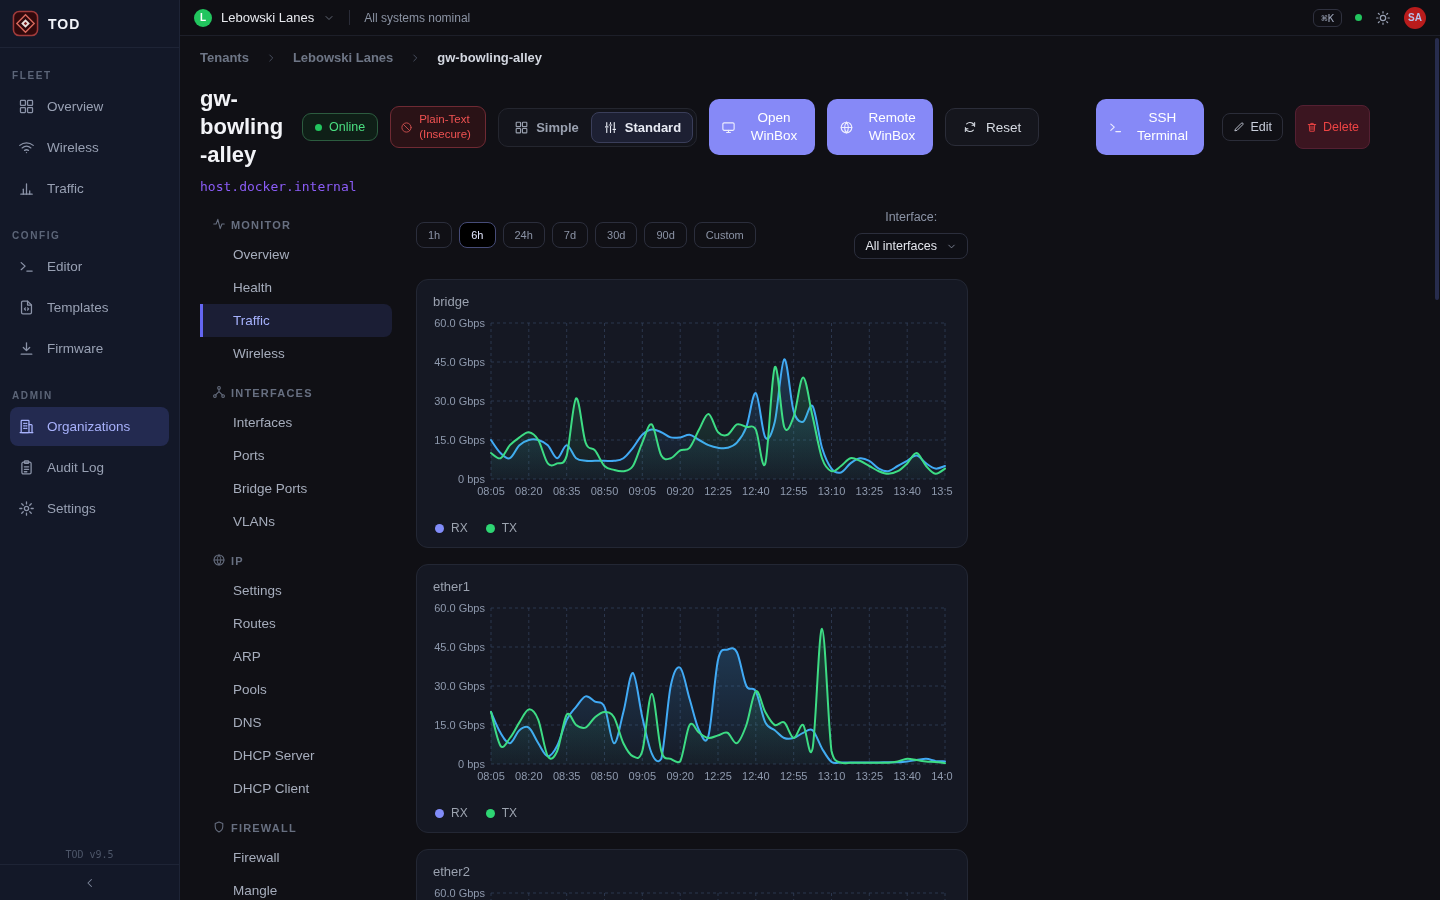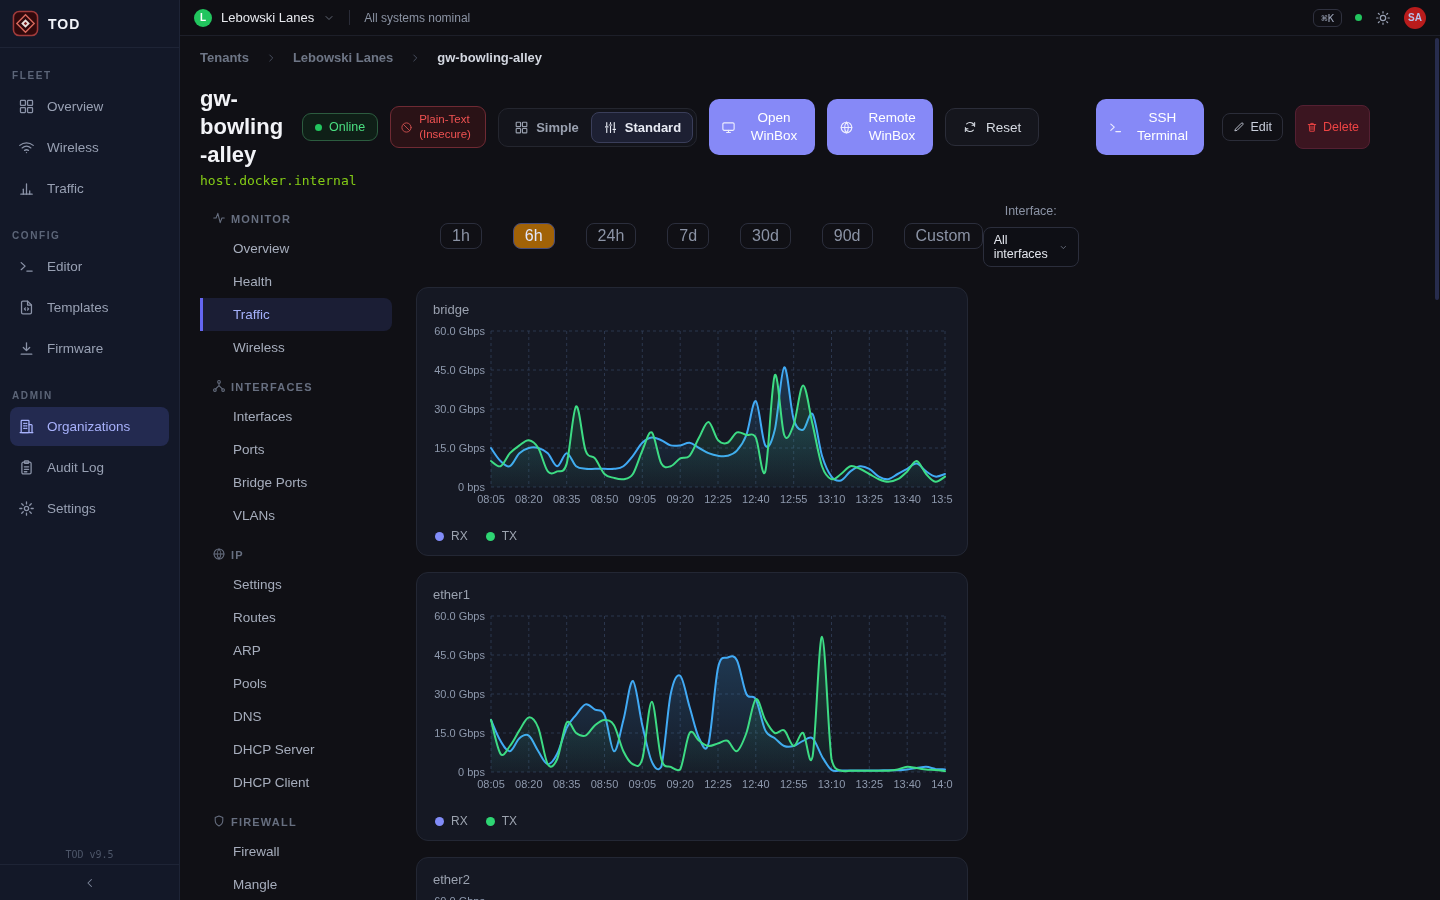--- a/index.html
+++ b/index.html
@@ -52,38 +52,38 @@
   .seg-opt.active { background:#1d2033; border-color:#3a3e5a; color:#e7eaf3; }
   .btn-primary { display:flex; align-items:center; gap:9px; background:#8689f7; border:none; border-radius:10px; color:#fff; height:56px; padding:0 12px; font-size:13.5px; font-family:inherit; cursor:pointer; width:106px; }
   .btn-primary .icon { width:15px; height:15px; opacity:.85; flex:0 0 auto; }
   .btn-primary span { flex:1; text-align:center; line-height:1.35; }
   .btn-reset { display:flex; align-items:center; gap:9px; height:38px; padding:0 17px; background:#15161d; border:1px solid #2b2d39; border-radius:10px; color:#d6dae2; font-size:13.5px; font-family:inherit; cursor:pointer; }
   .btn-reset .icon { width:14px; height:14px; }
   .btn-edit { display:flex; align-items:center; gap:5px; height:28px; padding:0 10px; background:transparent; border:1px solid #2b2d39; border-radius:8px; color:#c9cedb; font-size:12.5px; font-family:inherit; cursor:pointer; margin-left:6px; }
   .btn-edit .icon { width:12px; height:12px; }
   .btn-delete { display:flex; align-items:center; gap:5px; height:44px; padding:0 10px; background:#3b1520; border:1px solid #542032; border-radius:8px; color:#ee4444; font-size:12.5px; font-family:inherit; cursor:pointer; }
   .btn-delete .icon { width:12px; height:12px; }
-  .host-line { margin-top:4px; font-family:"DejaVu Sans Mono", monospace; font-size:13px; color:#84cc16; }
+  .host-line { margin-top:10px; font-family:"DejaVu Sans Mono", monospace; font-size:13px; color:#8b5cf6; }
 
   .content-row { margin-top:16px; display:flex; gap:24px; }
 
   
   .subnav { width:192px; flex:0 0 auto; }
   .subnav-section { margin-bottom:8px; }
   .subnav-header { display:flex; align-items:flex-end; gap:5px; padding:7px 0 7px 12px; color:#676f80; font-size:11px; letter-spacing:1.2px; font-weight:bold; }
   .subnav-header .icon { width:14px; height:14px; }
   .subnav-item { padding:9px 12px 9px 30px; font-size:13.5px; color:#a6adbc; border-left:3px solid transparent; border-radius:8px; cursor:pointer; }
   .subnav-item.active { background:#1b1e35; border-left-color:#6466f1; border-radius:0 8px 8px 0; color:#a5b1fc; }
 
   
   .charts-col { width:552px; flex:0 0 auto; }
   .chart-controls { display:flex; align-items:center; justify-content:space-between; margin-bottom:20px; }
   .ranges { display:flex; gap:7px; }
-  .range-chip { height:26px; padding:0 11px; display:flex; align-items:center; border:1px solid #2b2e3c; border-radius:8px; background:transparent; color:#8b93a5; font-size:16px; font-family:inherit; cursor:pointer;margin-left:24px; }
-  .range-chip.active { background:#a16207; border-color:#464c78; color:#e3e7ff; }
+  .range-chip { height:26px; padding:0 11px; display:flex; align-items:center; border:1px solid #2b2e3c; border-radius:8px; background:transparent; color:#8b93a5; font-size:11px; font-family:inherit; cursor:pointer; }
+  .range-chip.active { background:#000000; border-color:#464c78; color:#e3e7ff; }
   .iface-group { display:flex; align-items:center; gap:9px;flex-direction:column; }
   .iface-label { font-size:12.5px; color:#8b93a5; }
   .iface-select { display:flex; align-items:center; gap:9px; background:#0e0f15; border:1px solid #2b2e3c; border-radius:8px; padding:5px 10px; font-size:12.5px; color:#e3e6ed; cursor:pointer; }
   .iface-select .chev { width:11px; height:11px; color:#8b93a5; }
 
   .chart-card { background:#151823; border:1px solid #232734; border-radius:12px; padding:12px 16px 10px; margin-bottom:16px; }
   .chart-title { font-size:13px; color:#9aa1af; margin:2px 0 6px; }
   .chart-card svg { display:block; }
   .grid-line { stroke:#33415c; stroke-width:1; stroke-dasharray:3 3; opacity:.75; }
   .tick-label { fill:#8e99ad; font-size:11px; font-family:"Liberation Sans", sans-serif; }

